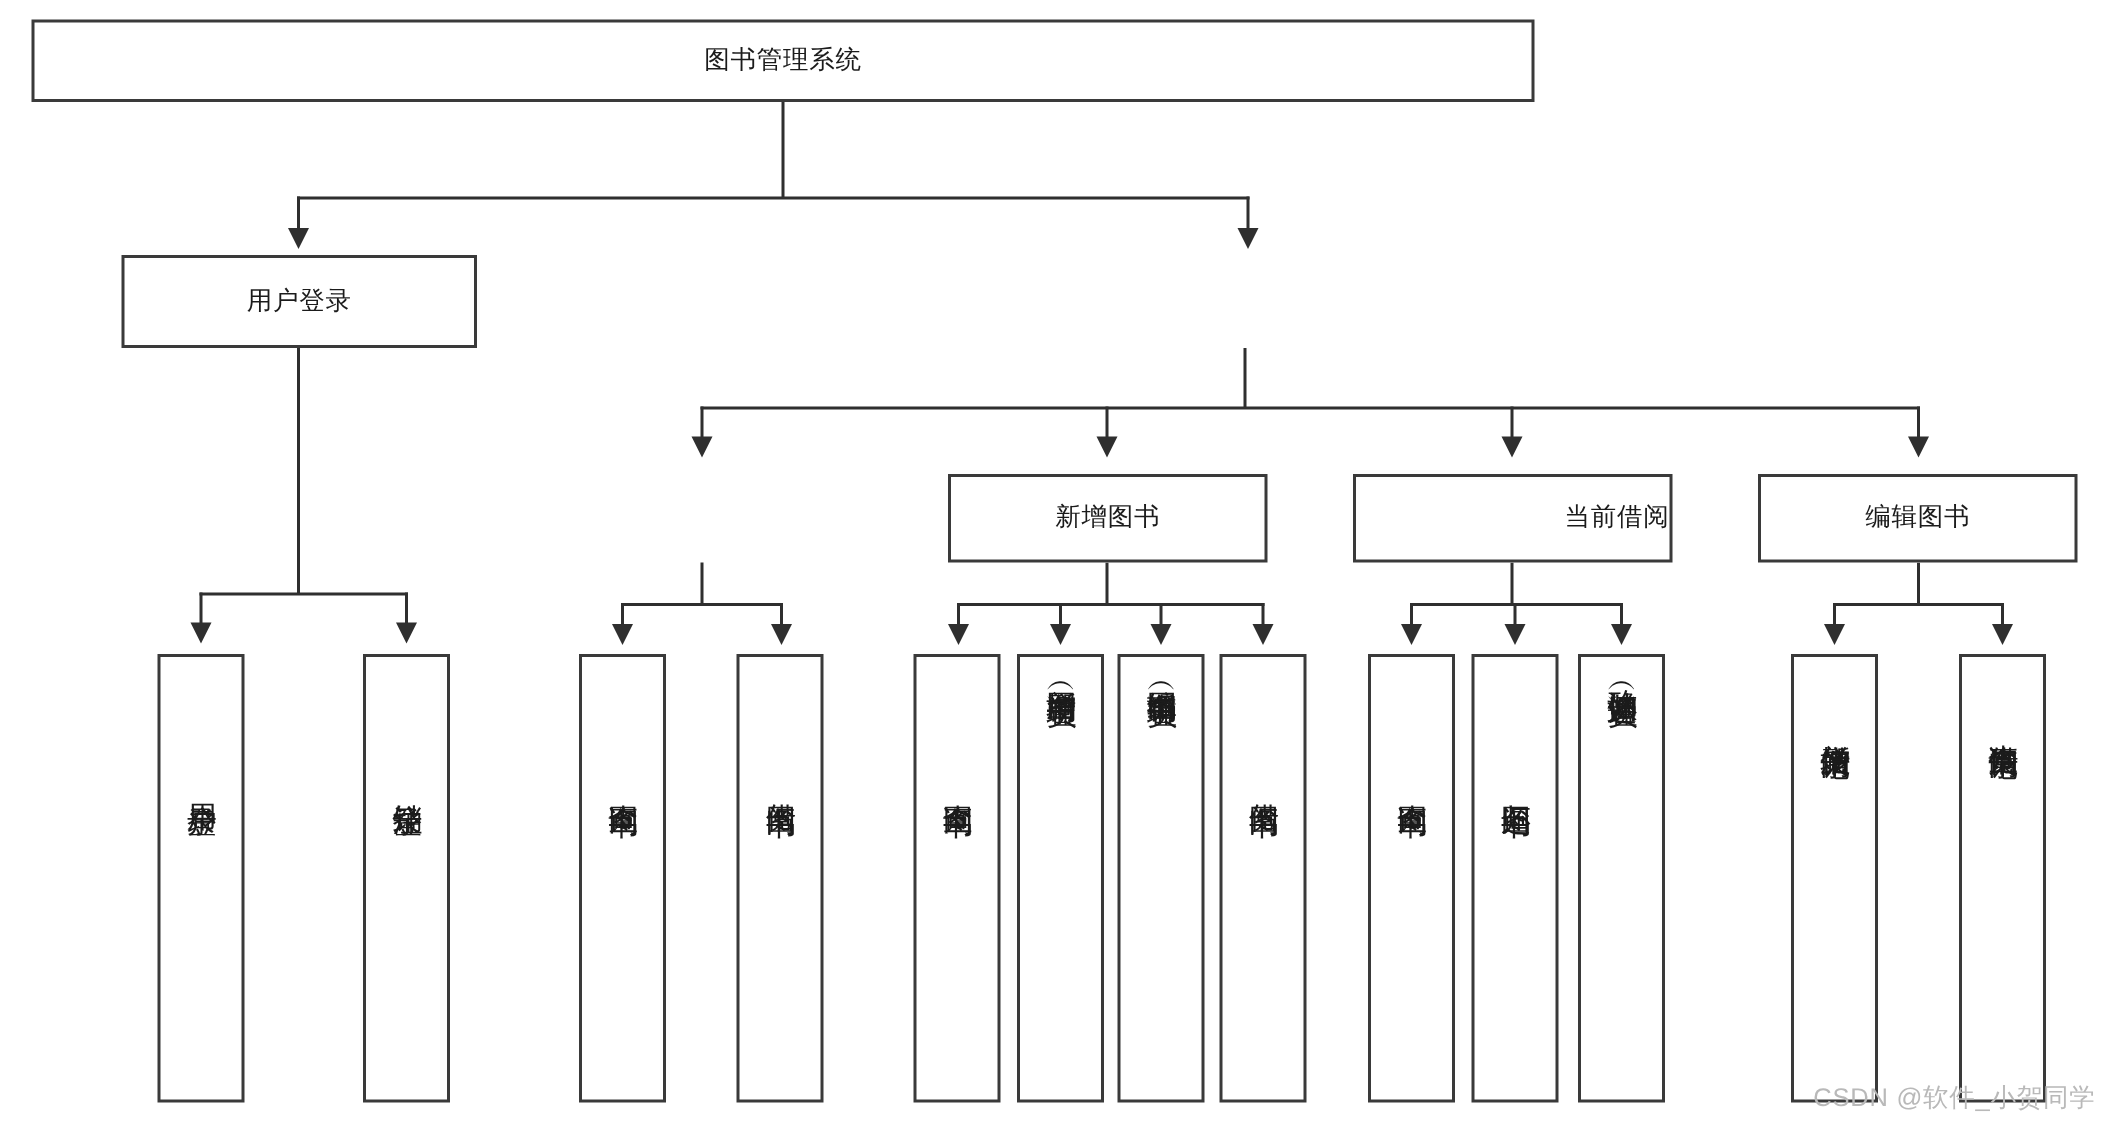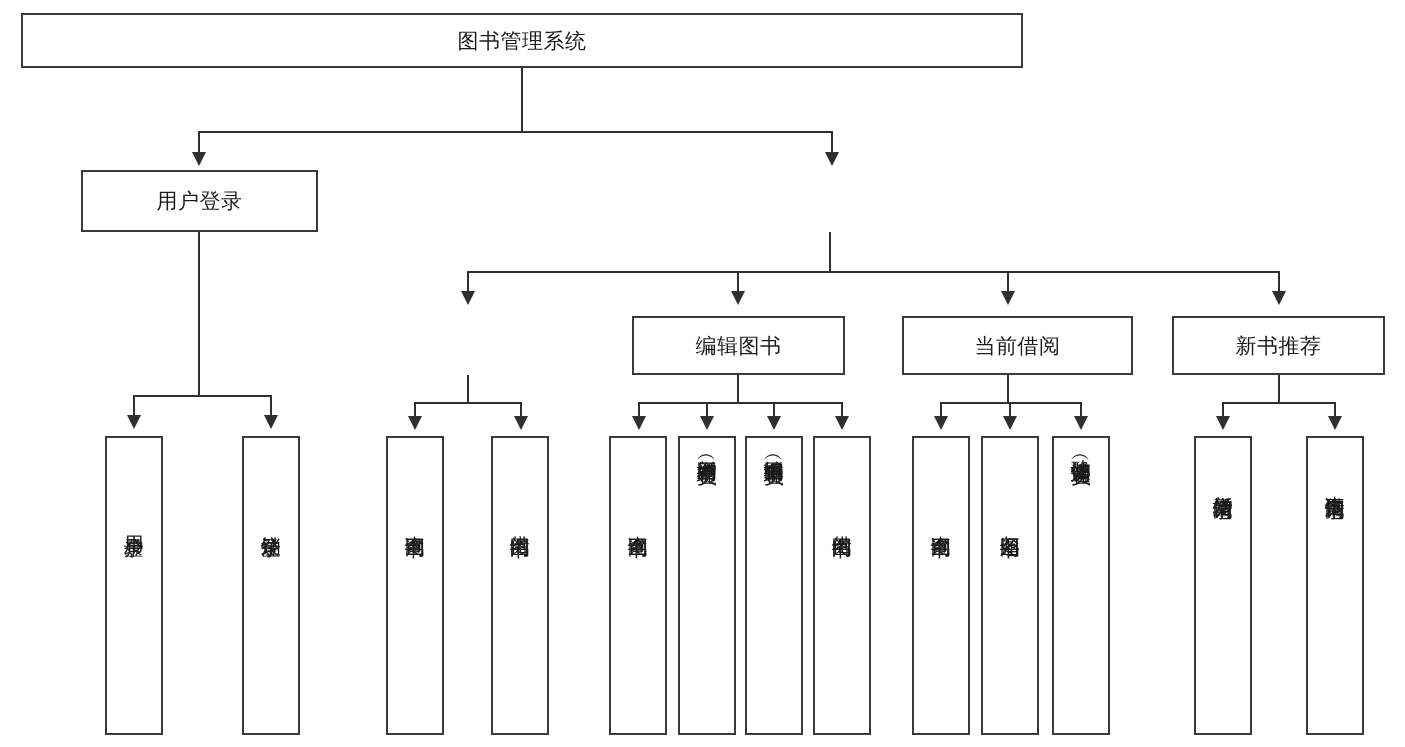--- a/index.html
+++ b/index.html
@@ -27,21 +27,21 @@
     display: flex;
     align-items: center;
     justify-content: center;
     color: #1b1b1b;
     z-index: 3;
   }
   .node.root {
     border-width: 2px;
   }
   .node .lbl-h {
-    font-size: 21px;
+    font-size: 17px;
     line-height: 1.1;
     letter-spacing: 0.5px;
     white-space: nowrap;
   }
   .node.leaf {
     align-items: flex-start;
     justify-content: center;
     padding-top: 6px;
   }
   .node.leaf .lbl-v {
@@ -121,27 +121,27 @@
   <div class="ln v" style="left:737px; top:271px; width:2px; height:22px;"></div>
   <div class="arrow" style="left:731px; top:291px;"></div>
 
   <div class="ln v" style="left:1007px; top:271px; width:2px; height:22px;"></div>
   <div class="arrow" style="left:1001px; top:291px;"></div>
 
   <div class="ln v" style="left:1278px; top:271px; width:2px; height:22px;"></div>
   <div class="arrow" style="left:1272px; top:291px;"></div>
 
   <div class="node" style="left:632px; top:316px; width:213px; height:59px;">
+    <span class="lbl-h">新增图书</span>
+  </div>
+  <div class="node" style="left:902px; top:316px; width:213px; height:59px;justify-content:flex-end;">
+    <span class="lbl-h">当前借阅</span>
+  </div>
+  <div class="node" style="left:1172px; top:316px; width:213px; height:59px;">
     <span class="lbl-h">编辑图书</span>
-  </div>
-  <div class="node" style="left:902px; top:316px; width:231px; height:59px;">
-    <span class="lbl-h">当前借阅</span>
-  </div>
-  <div class="node" style="left:1172px; top:316px; width:213px; height:59px;">
-    <span class="lbl-h">新书推荐</span>
   </div>
 
   <div class="ln v" style="left:467px; top:375px; width:2px; height:28px;"></div>
   <div class="ln h" style="left:414px; top:402px; width:108px; height:2px;"></div>
   <div class="ln v" style="left:414px; top:402px; width:2px; height:16px;"></div>
   <div class="arrow" style="left:408px; top:416px;"></div>
   <div class="ln v" style="left:520px; top:402px; width:2px; height:16px;"></div>
   <div class="arrow" style="left:514px; top:416px;"></div>
 
   <div class="ln v" style="left:737px; top:375px; width:2px; height:28px;"></div>
@@ -208,14 +208,15 @@
     <span class="lbl-v">确认归还（管理员）</span>
   </div>
 
   <div class="node leaf" style="left:1194px; top:436px; width:58px; height:299px; padding-top:42px;">
     <span class="lbl-v">新增借阅记录</span>
   </div>
   <div class="node leaf" style="left:1306px; top:436px; width:58px; height:299px; padding-top:42px;">
     <span class="lbl-v">查询借阅记录</span>
   </div>
 
+  <div id="watermark">CSDN @软件_小贺同学</div>
 
 </div>
 
 </body></html>

